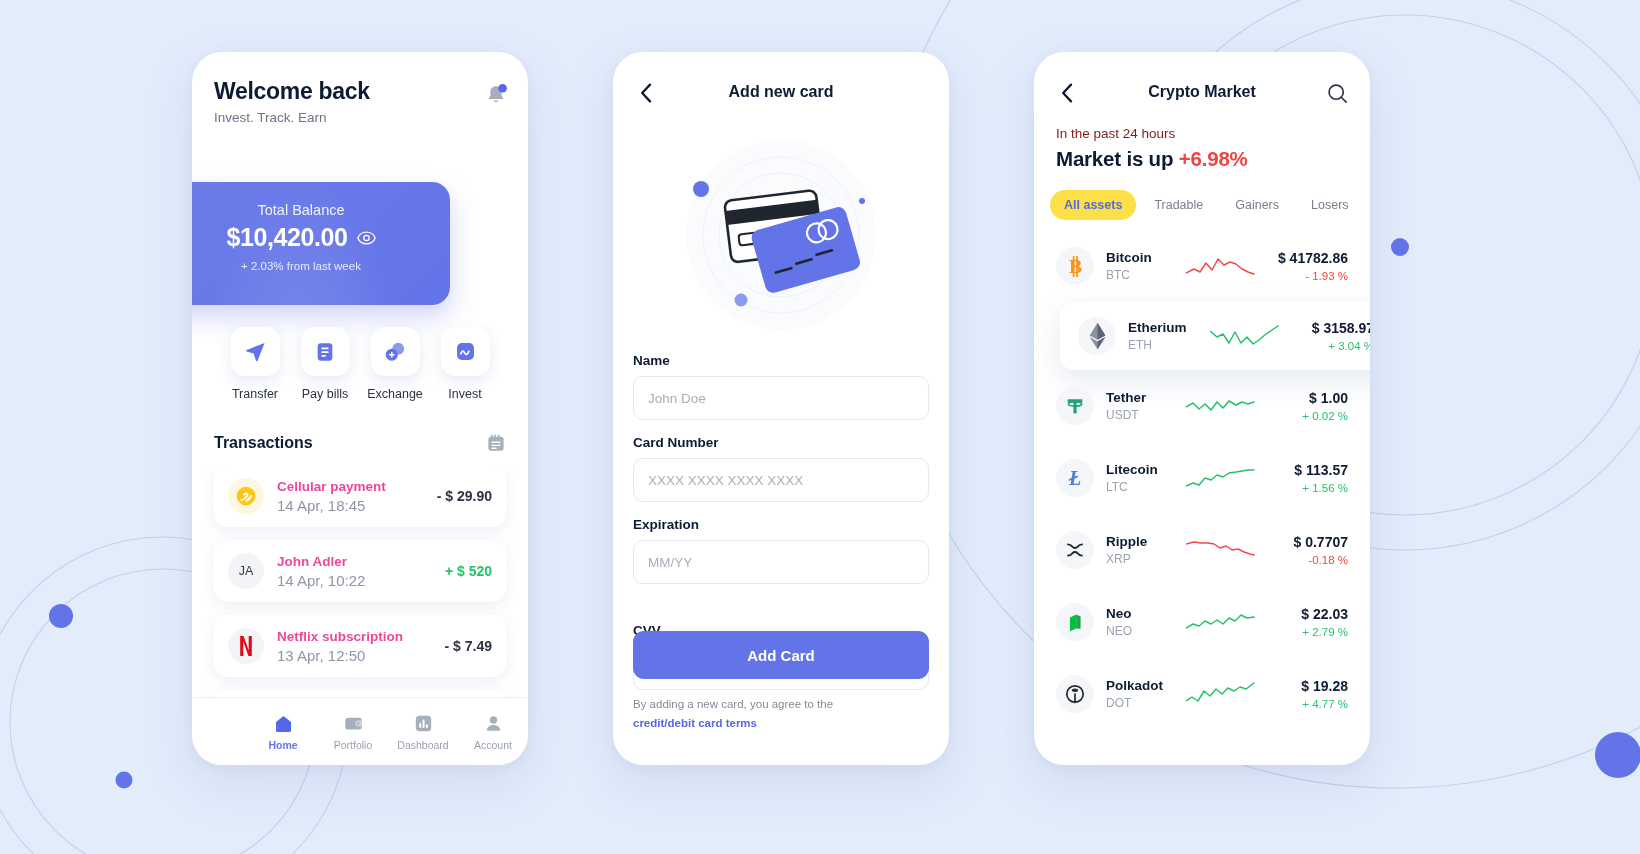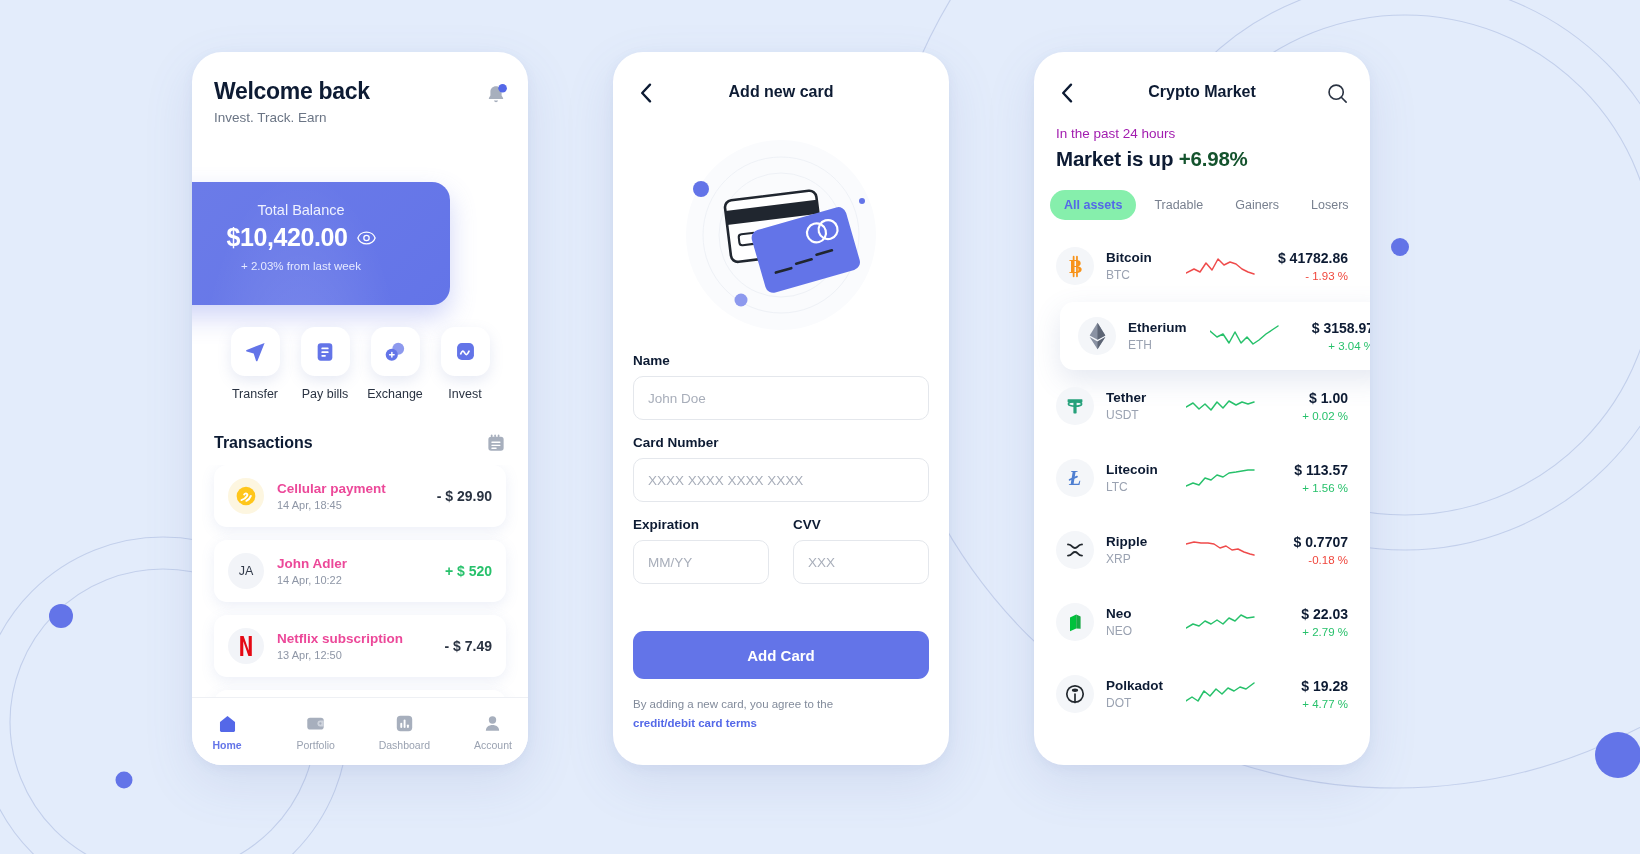--- a/index.html
+++ b/index.html
@@ -68,27 +68,27 @@
 
   .tx-list { position: absolute; left: 0px; top: 413px; width: 336px; height: 285px; overflow: hidden; }
   .tx-item {
     margin: 0 22px 13px 22px; height: 62px; background: #fff; border-radius: 13px;
     box-shadow: 0 4px 14px rgba(110,130,190,0.13);
     display: flex; align-items: center; padding: 0 14px;
   }
   .tx-av { width: 36px; height: 36px; border-radius: 50%; background: #f2f4f8; display: flex; align-items: center; justify-content: center; flex: 0 0 auto; font-size: 12.5px; color: #323b4b; }
   .tx-mid { margin-left: 13px; flex: 1 1 auto; min-width: 0; }
   .tx-name { font-size: 13.5px; font-weight: bold; color: #ec4899; white-space: nowrap; }
-  .tx-date { font-size: 11px; color: #8e96a6; margin-top: 3px; }
+  .tx-date { font-size: 15px; color: #8e96a6; margin-top: 3px; }
   .tx-amt { font-size: 14px; font-weight: bold; white-space: nowrap; }
 
   .tabbar {
     position: absolute; left: 0; bottom: 0; width: 336px; height: 68px;
     background: #fff; border-top: 1px solid #eef0f4;
-    display: flex; align-items: center; justify-content: space-between; padding-top: 0;
+    display: flex; align-items: center; justify-content: flex-end; padding-top: 0;
   }
   .tabitem { display: flex; flex-direction: column; align-items: center; gap: 5px; width: 70px; }
   .tablabel { font-size: 10.5px; color: #9aa2b1; }
   .tabitem.active .tablabel { color: #6374e8; font-weight: bold; }
 
   
   .nav { position: relative; height: 82px; }
   .nav-back { position: absolute; left: 22px; top: 30px; width: 22px; height: 22px; display: flex; align-items: center; justify-content: center; }
   .nav-title { position: absolute; left: 0; right: 0; top: 31px; text-align: center; font-size: 16px; font-weight: bold; color: #0d1b33; }
   .nav-search { position: absolute; right: 20px; top: 30px; width: 24px; height: 24px; }
@@ -97,39 +97,39 @@
 
   .form { padding: 14px 20px 0 20px; }
   .field-label { font-size: 13.5px; font-weight: bold; color: #0d1b33; margin-bottom: 8px; }
   .field-input {
     width: 100%; height: 44px; border: 1px solid #e4e7ec; border-radius: 10px;
     background: #fff; padding: 0 14px; font-size: 13.5px; color: #333b49;
     font-family: "Liberation Sans", sans-serif; outline: none;
   }
   .field-input::placeholder { color: #a8aeba; }
   .field-block { margin-bottom: 15px; }
-  .field-row { display: flex; gap: 24px; }
+  .field-row { display: flex; gap: 24px; flex-direction: column; }
   .field-row .field-block { flex: 1 1 0; }
 
   .add-btn {
     position: absolute; left: 20px; bottom: 86px; width: 296px; height: 48px;
     background: #6374e8; border: none; border-radius: 11px; color: #fff;
     font-size: 15px; font-weight: bold; font-family: "Liberation Sans", sans-serif; cursor: pointer;
   }
   .terms { position: absolute; left: 20px; bottom: 32px; width: 296px; font-size: 11.5px; color: #828b9b; line-height: 1.65; }
   .terms a { color: #5468e8; text-decoration: none; font-weight: bold; }
 
   
-  .mkt-sub { font-size: 13.5px; color: #a21caf; padding: 0 22px; }
+  .mkt-sub { font-size: 13.5px; color: #7f1d1d; padding: 0 22px; }
   .mkt-hl { font-size: 20.5px; font-weight: bold; color: #0d1b33; padding: 0 22px; margin-top: 6px; letter-spacing: -0.2px; }
-  .mkt-hl .pct { color: #14532d; }
+  .mkt-hl .pct { color: #ef4444; }
 
   .chips { display: flex; gap: 4px; padding: 0 16px; margin-top: 19px; }
   .chip { font-size: 12.5px; color: #78808f; padding: 8px 14px; border-radius: 16px; white-space: nowrap; }
-  .chip.active { background: #86efac; color: #5468e8; font-weight: bold; }
+  .chip.active { background: #fde047; color: #5468e8; font-weight: bold; }
 
   .coins { position: relative; margin-top: 10px; }
   .coin-row { display: flex; align-items: center; height: 72px; padding: 0 22px; position: relative; }
   .coin-row.float {
     background: #fff; border-radius: 14px; box-shadow: 0 10px 28px rgba(90,110,170,0.16);
     margin: 0 -20px 0 26px; width: 332px; padding: 0 18px; height: 68px;
   }
   .coin-ic { width: 38px; height: 38px; border-radius: 50%; background: #f4f6f9; display: flex; align-items: center; justify-content: center; flex: 0 0 auto; }
   .coin-names { margin-left: 12px; width: 76px; flex: 0 0 auto; }
   .coin-name { font-size: 13.5px; font-weight: bold; color: #0d1b33; white-space: nowrap; }

